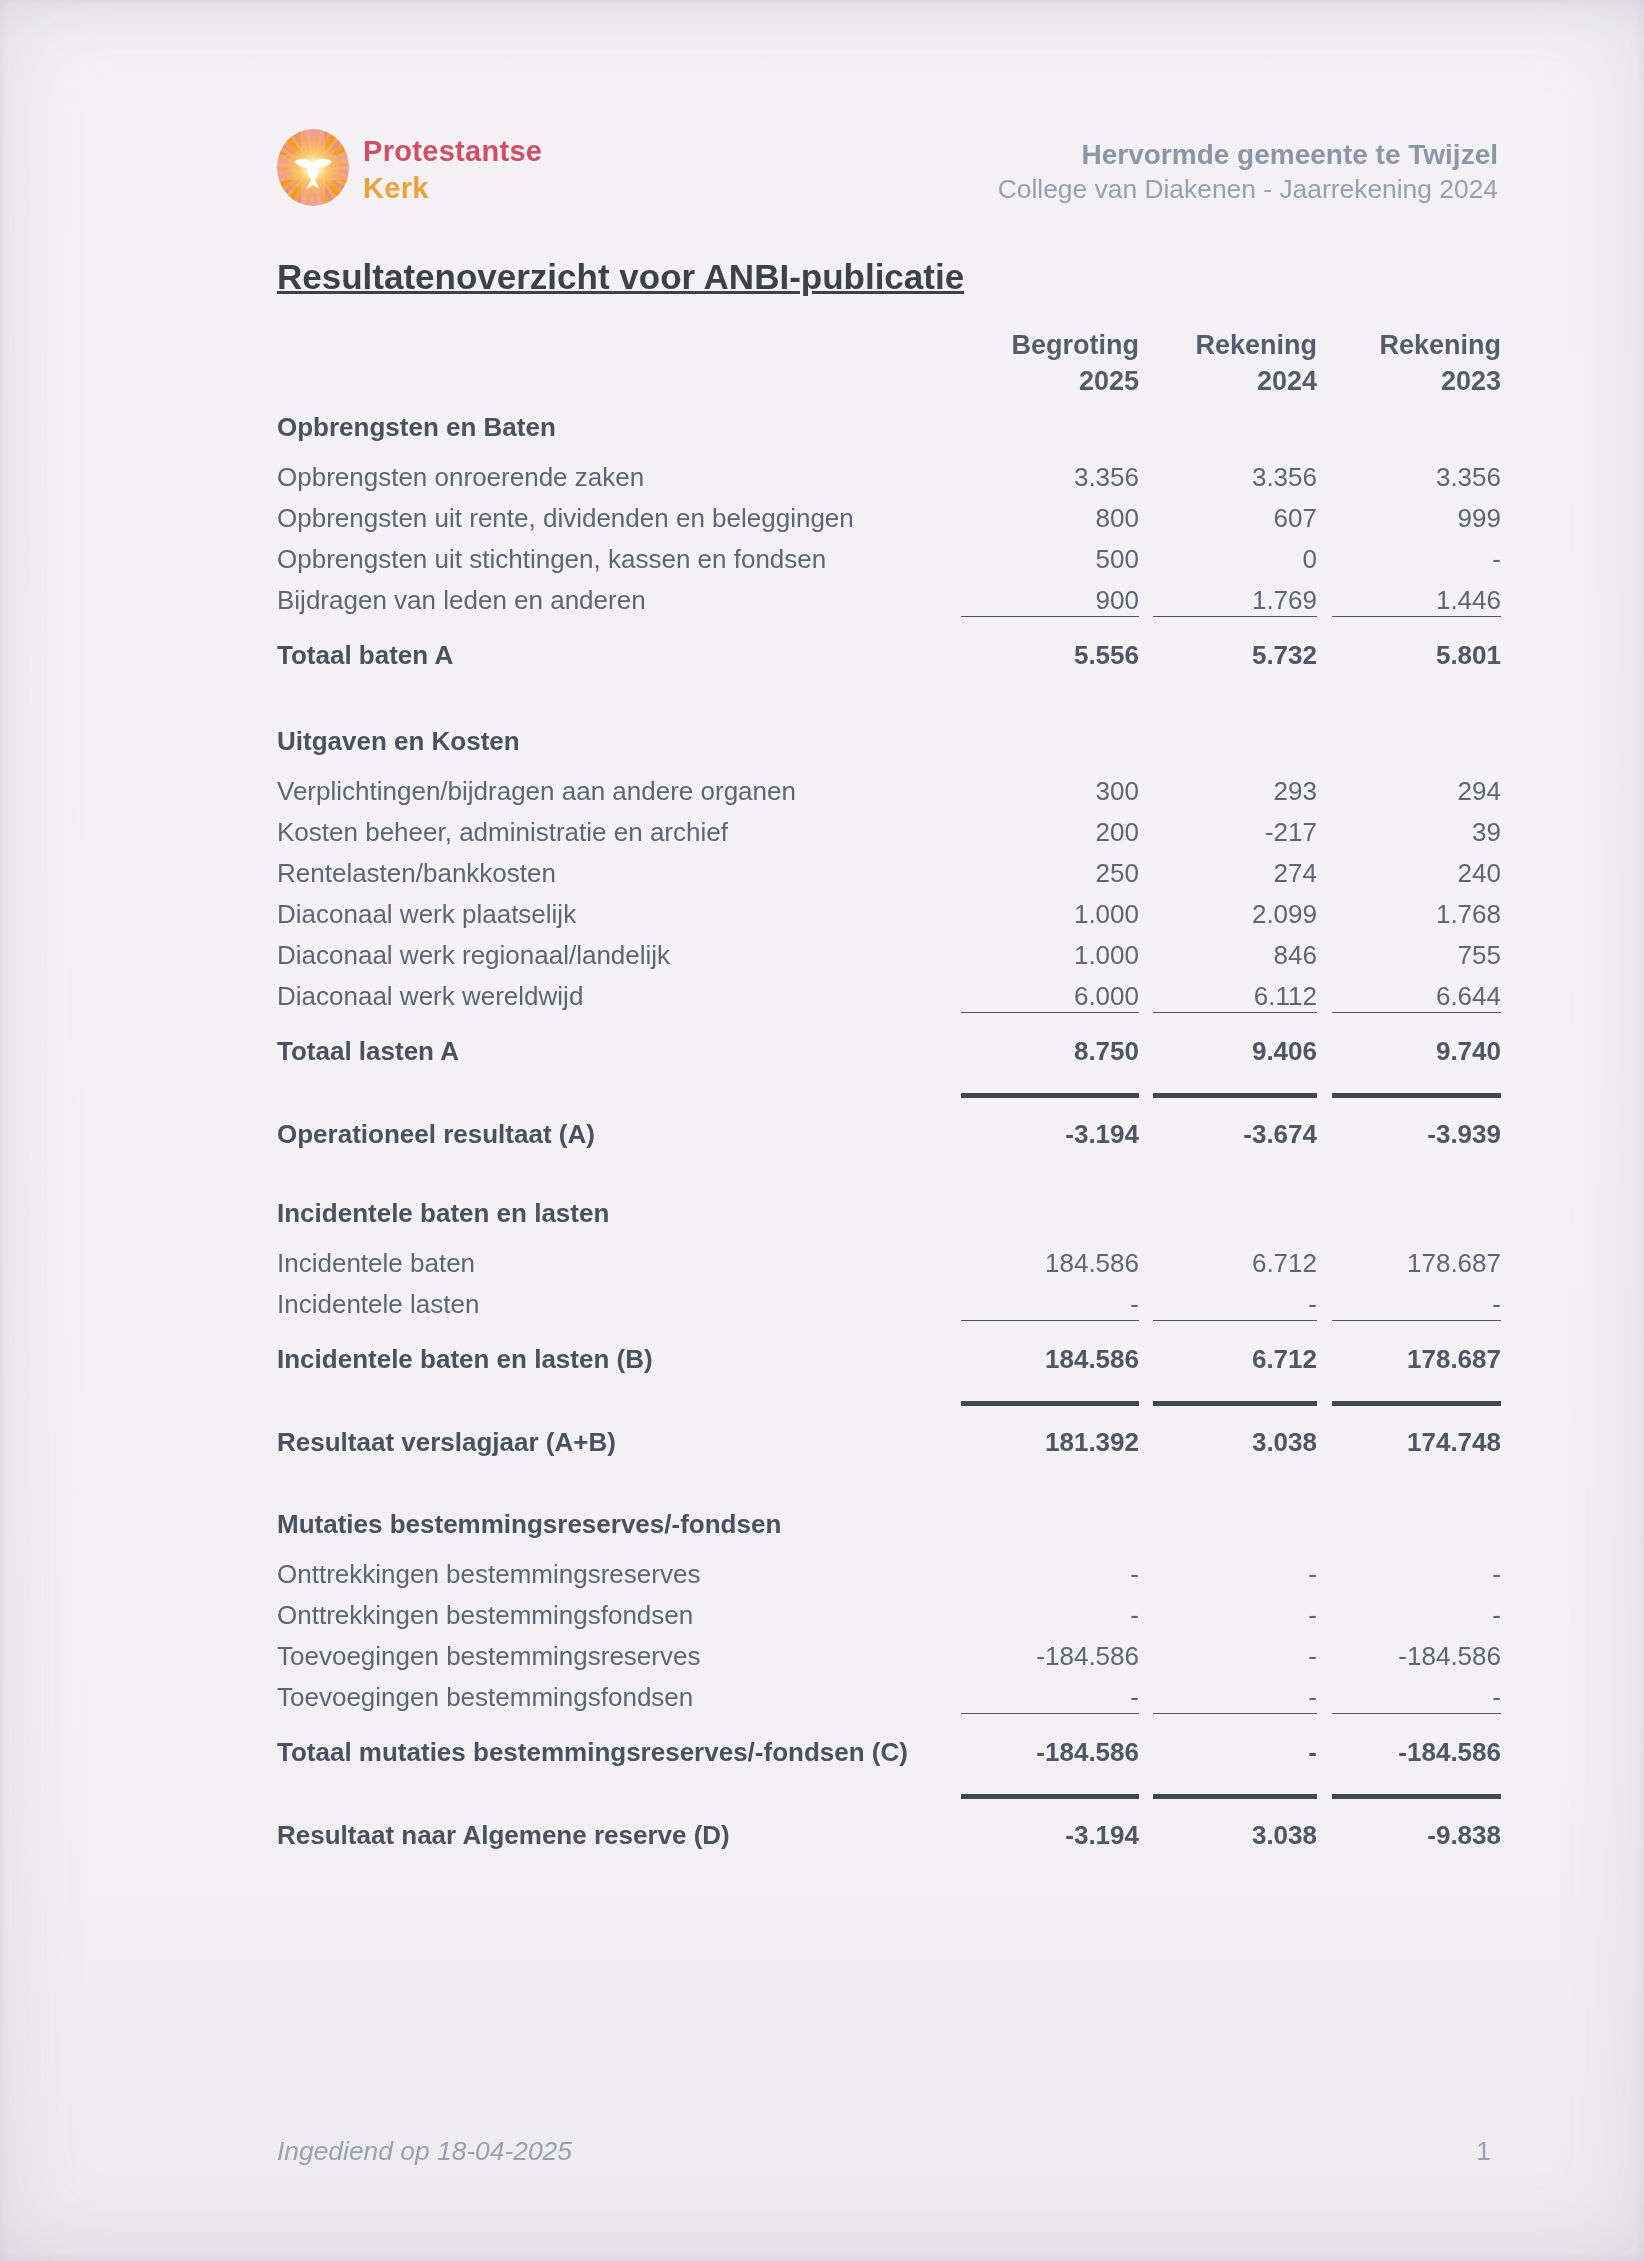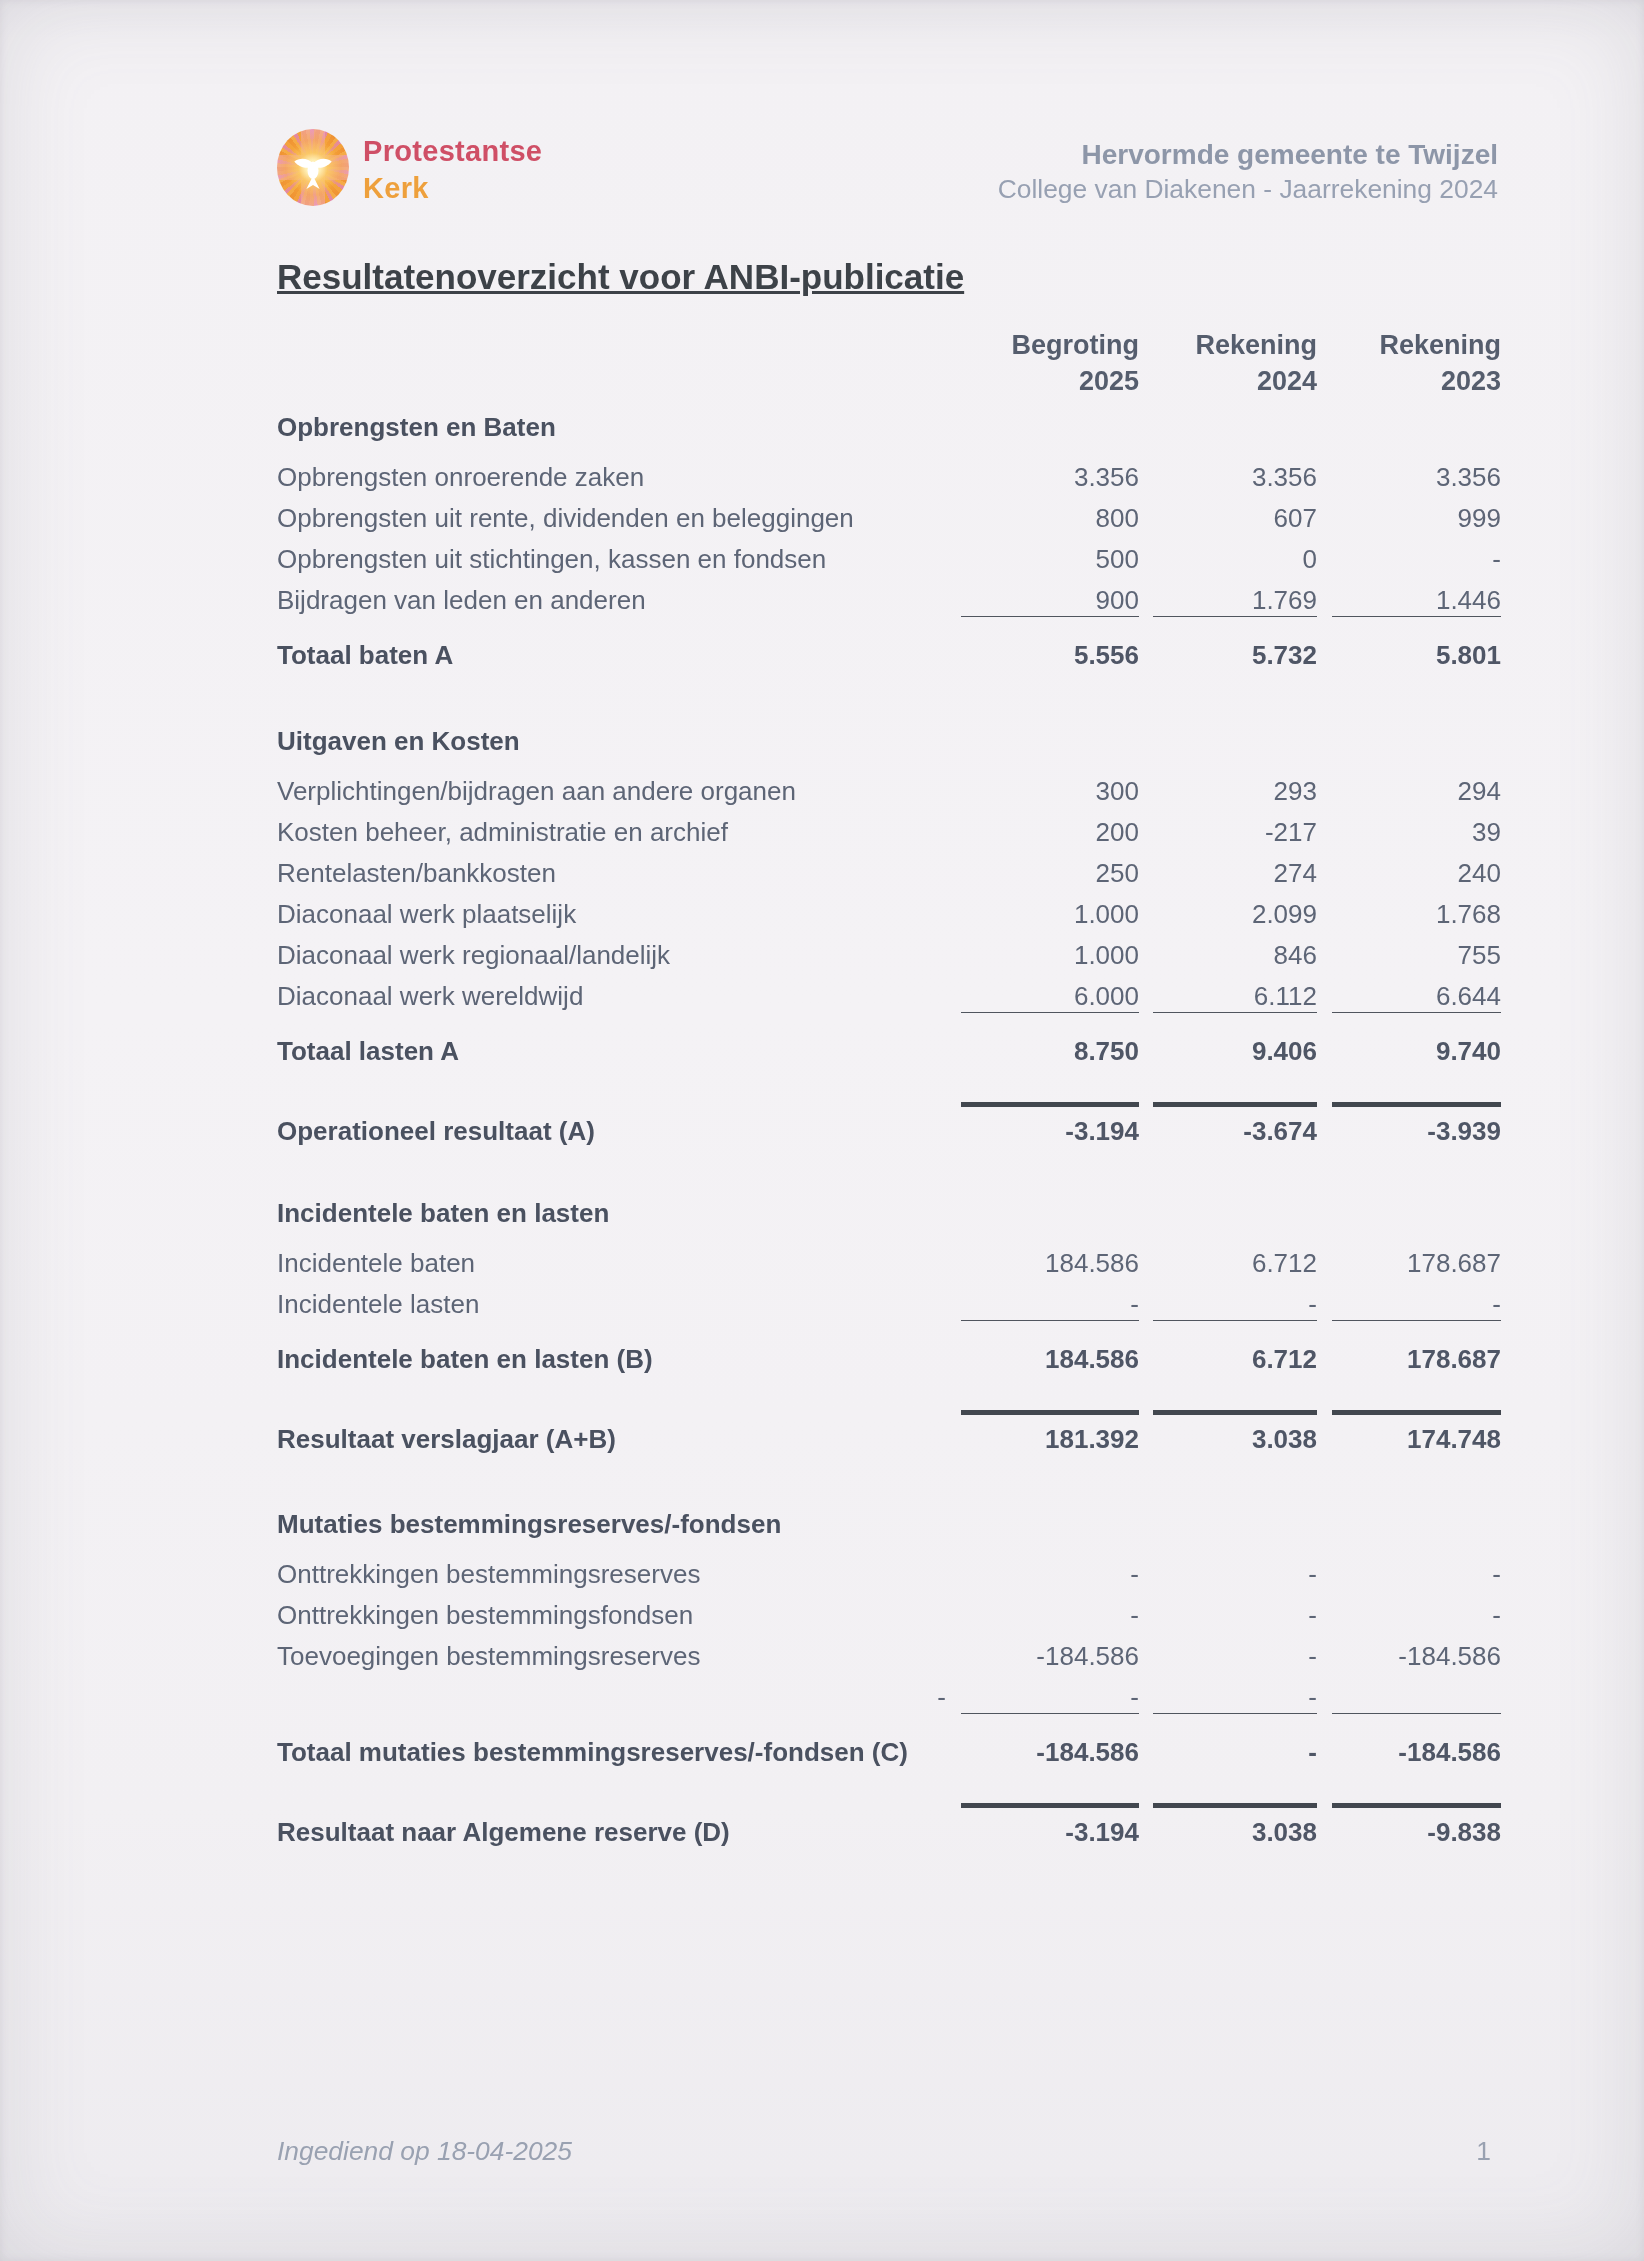--- a/index.html
+++ b/index.html
@@ -68,21 +68,21 @@
 
   .vwrap{display:block;}
   .row.total .vwrap{
     width:92%;margin-left:auto;
     border-top:1.9px solid #50555e;padding-top:23px;
   }
   .row.total{height:49px;}
   .row.result{height:54px;}
   .row.result .vwrap{
     width:92%;margin-left:auto;
-    border-top:5.2px solid #42474f;padding-top:9px;
+    border-top:5.2px solid #42474f;padding-top:21px;
   }
   .row.result .val{font-weight:700;}
   .spacer{width:100%;}
 
   
   .footer-left{
     position:absolute;left:277px;top:2136px;
     font-size:26.4px;font-style:italic;color:#99a1b1;
   }
   .footer-right{
@@ -415,20 +415,21 @@
             <span class="vwrap">-184.586</span>
           </div>
     <div class="val">
             <span class="vwrap">-</span>
           </div>
     <div class="val">
             <span class="vwrap">-184.586</span>
           </div>
   </div>
         <div class="grid-row row item">
+    <div class="lbl">Toevoegingen bestemmingsfondsen</div>
     <div class="val">
             <span class="vwrap">-</span>
           </div>
     <div class="val">
             <span class="vwrap">-</span>
           </div>
     <div class="val">
             <span class="vwrap">-</span>
           </div>
   </div>

